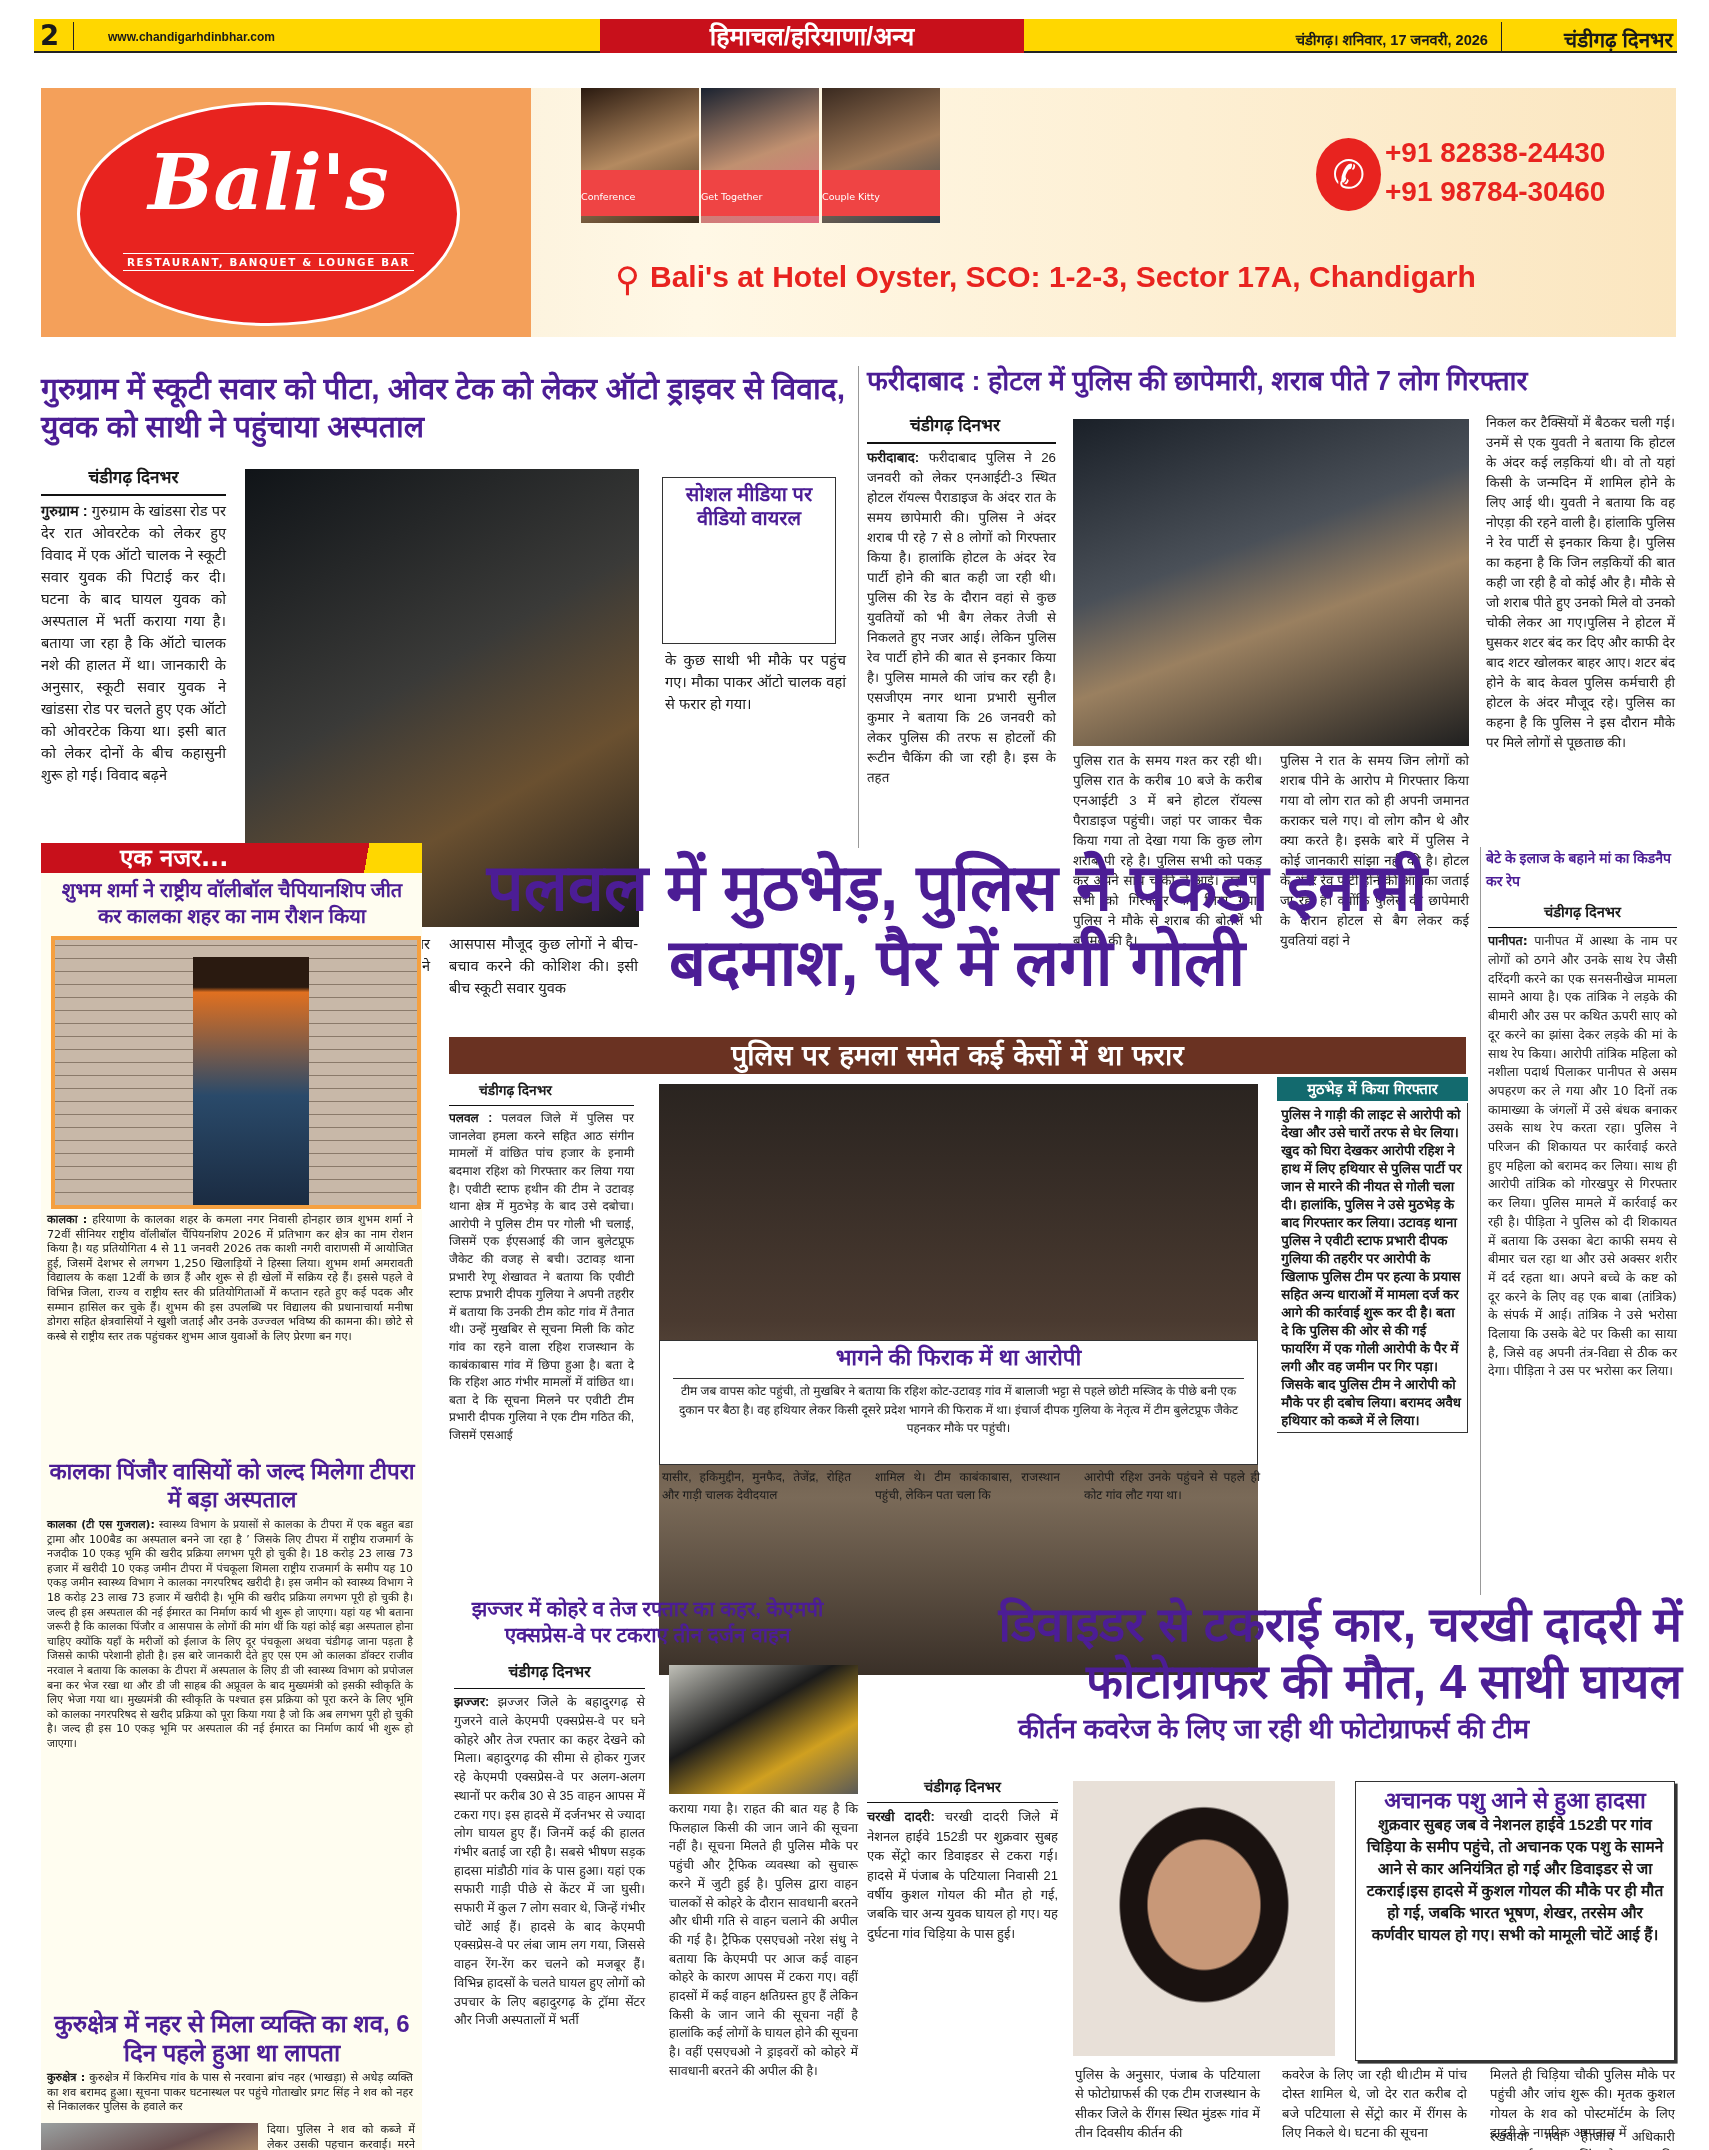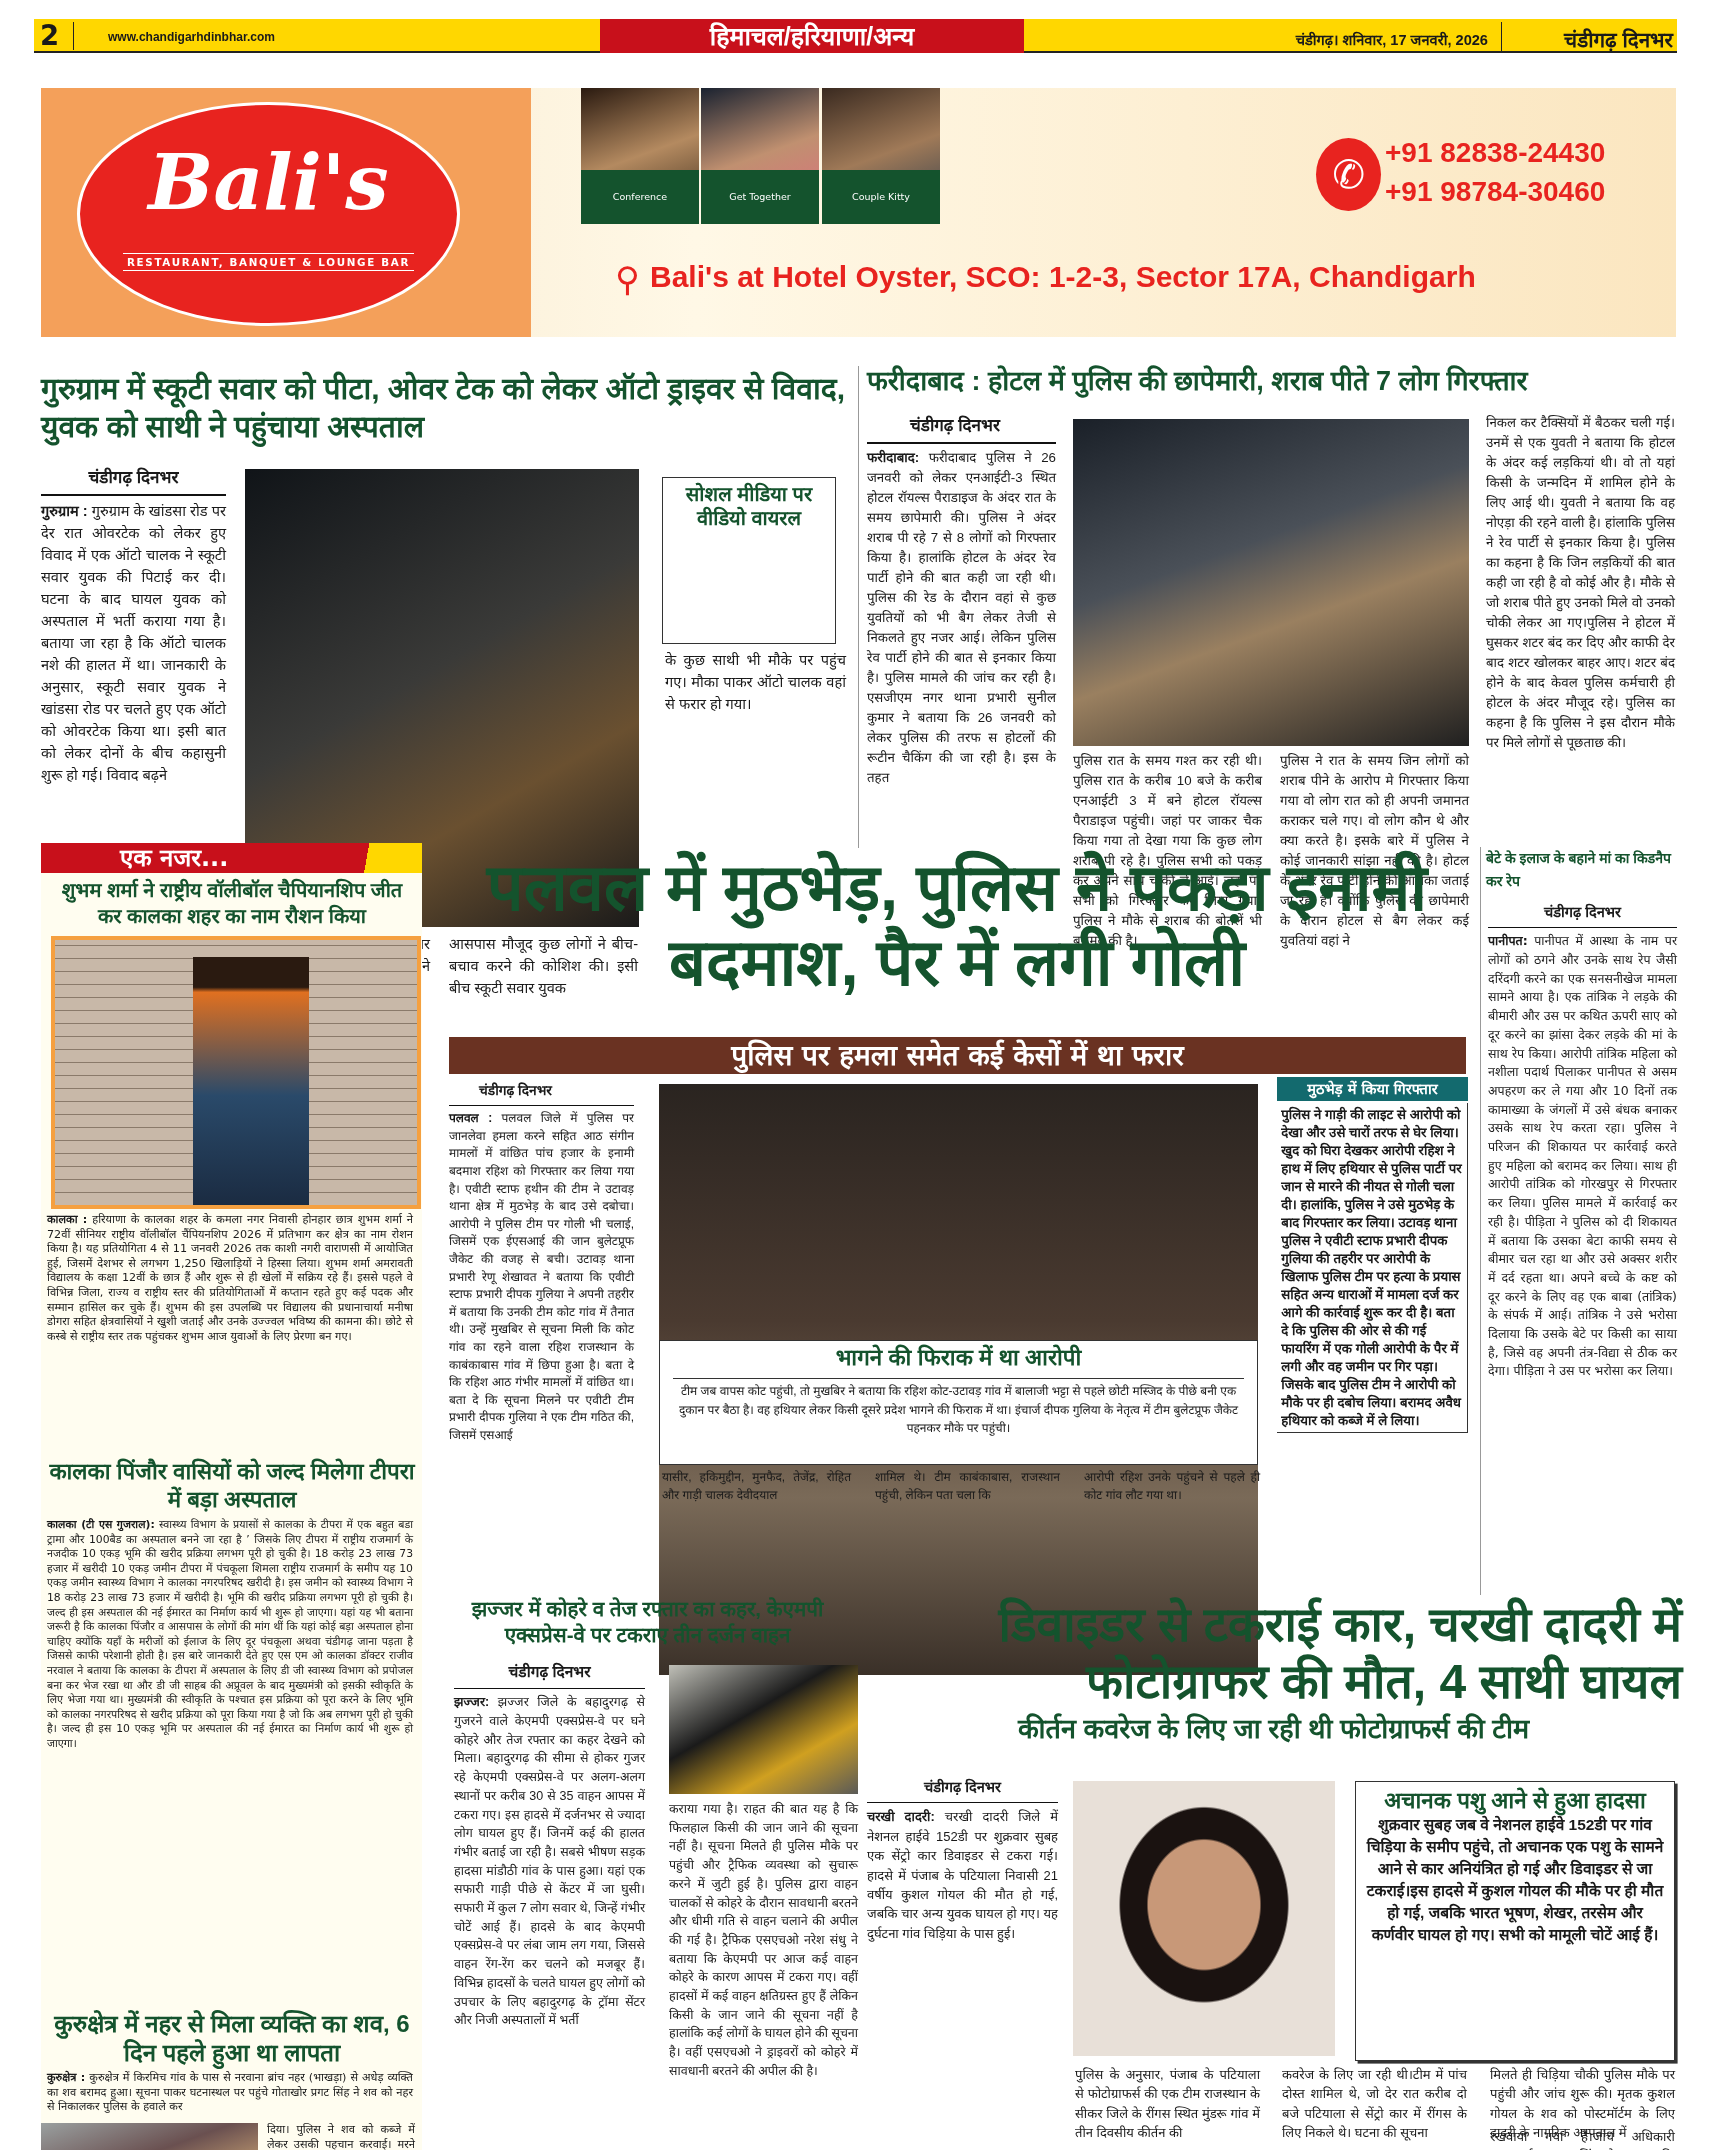--- a/index.html
+++ b/index.html
@@ -4,40 +4,40 @@
 <style>
 *{box-sizing:border-box;margin:0;padding:0}
 html,body{width:1710px;height:2693px;background:#fff;overflow:hidden}
 body{font-family:"DejaVu Sans",sans-serif;color:#1a1a1a;position:relative}
 .abs{position:absolute}
 .cond{font-family:"Liberation Sans",sans-serif}
 p.body{font-size:14.6px;line-height:22px;text-align:justify;font-family:"Liberation Sans",sans-serif}
 p.body b{font-weight:700}
 .byline{font-size:17px;font-weight:700;text-align:center;font-family:"Liberation Sans",sans-serif;padding-bottom:6px;border-bottom:2.6px solid #111;margin-bottom:4.3px}
 .photo{background:#333;position:absolute;overflow:hidden}
-.hl{font-weight:700;font-family:"Liberation Sans",sans-serif;line-height:1.15;color:#14532d}
+.hl{font-weight:700;font-family:"Liberation Sans",sans-serif;line-height:1.15;color:#4c1d95}
 .col{position:absolute}
 .rule-v{position:absolute;width:0.9px;background:#999}
 
 
 #masthead{left:34px;top:19.4px;width:1643px;height:34px;background:#ffd700;border-bottom:2.6px solid #222}
 #page-num{left:40px;top:22.4px;font-size:27.5px;font-weight:900;line-height:27.5px}
 #site{left:108px;top:30px;font-size:12px;font-weight:700}
 #section{left:600px;top:19.4px;width:424px;height:34px;background:#c8101b;color:#fff;font-size:25px;font-weight:700;text-align:center;line-height:34px}
 #dateline{left:1191px;top:29px;font-size:14.6px;font-weight:700;text-align:right;width:297px}
 #paper-name{left:1514px;top:25px;font-size:20.6px;font-weight:900;width:159px;text-align:right}
 
 
 #ad{left:41px;top:88px;width:1635px;height:249px;background:linear-gradient(90deg,#f6e6c8,#fff8e6 40%,#fbe6c0)}
 #ad-left{left:41px;top:88px;width:490px;height:249px;background:#f4a05a}
 #ad-logo{left:77px;top:102px;width:383px;height:224px;border-radius:50%;background:#e8231f;border:3.4px solid #fff;color:#fff;text-align:center}
 #ad-logo .brand{font-family:"DejaVu Serif",serif;font-style:italic;font-size:77px;line-height:155px;font-weight:700}
 #ad-logo .tag{font-size:10.3px;letter-spacing:1.7px;font-weight:700;margin-top:-17px;border-top:1.7px solid #fff;border-bottom:1.7px solid #fff;display:inline-block;padding:1.7px 4.3px}
 .ad-pic{position:absolute;top:88px;width:118px;height:135px;background:linear-gradient(160deg,#2a1a10,#b48a60,#3a2a1a)}
-.ad-cap{position:absolute;top:170px;width:118px;height:54px;background:#14532d;color:#fff;font-size:9.5px;text-align:center;line-height:54px}
+.ad-cap{position:absolute;top:170px;width:118px;height:46px;background:#ef4444;color:#fff;font-size:9.5px;text-align:left;line-height:54px}
 #phone-icon{left:1316px;top:138px;width:65px;height:73px;border-radius:50%;background:#e8231f;color:#fff;font-size:39px;text-align:center;line-height:73px}
 #ad-phones{left:1385px;top:133px;color:#e8231f;font-weight:900;font-size:28px;line-height:39px}
 #pin-icon{left:615px;top:262px;width:26px;height:34px;color:#e8231f;font-size:34px;line-height:34px}
 #ad-address{left:650px;top:260px;color:#e8231f;font-weight:900;font-size:30px}
 
 
 .boxed{border:1.3px solid #333;background:#fff}
 .banner-red{background:#c8101b;color:#fff;font-weight:700}
 .kalka-bg{background:#fffdf0}
 .tealtag{background:#136a6e;color:#fff;font-weight:700;text-align:center}

